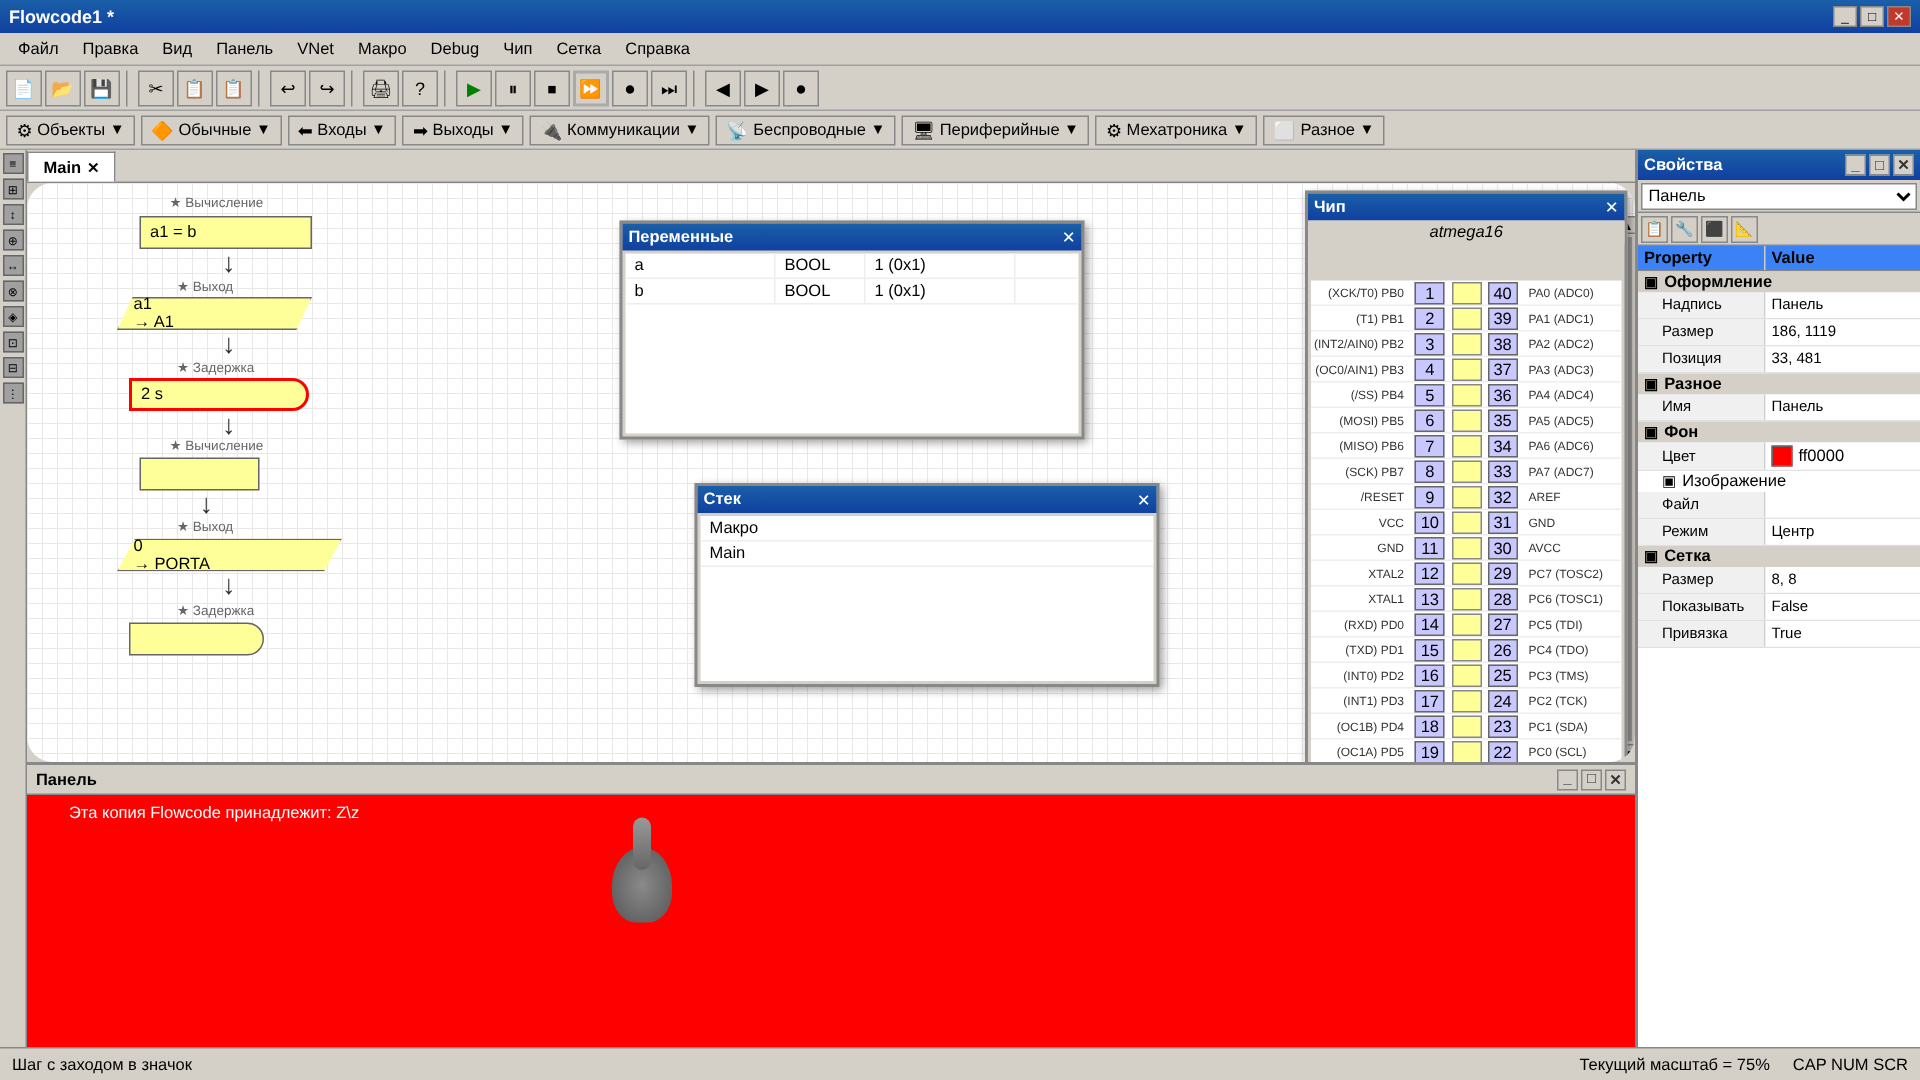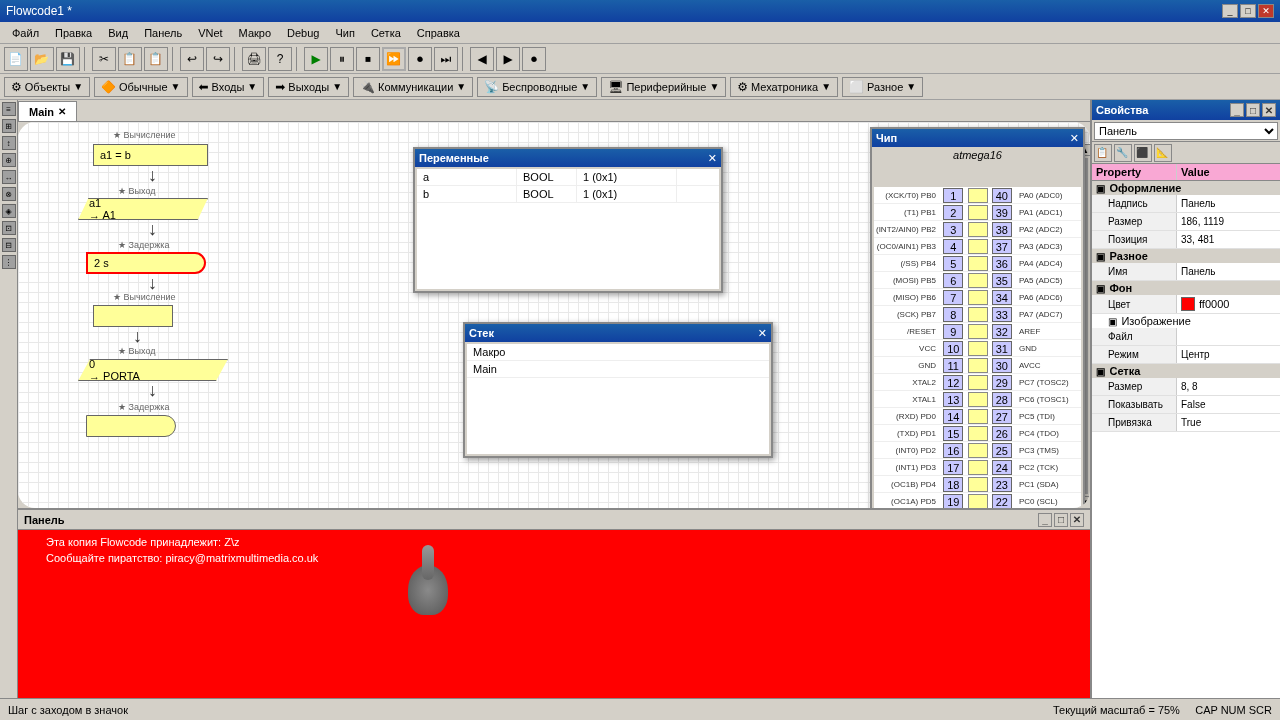--- a/index.html
+++ b/index.html
@@ -8,21 +8,21 @@
     
     .title-bar {
       background: linear-gradient(to bottom, #1a5fa8, #1040a0);
       color: white;
       height: 22px;
       display: flex;
       align-items: center;
       padding: 0 6px;
       justify-content: space-between;
     }
-    .title-bar-text { font-size: 12px; font-weight: normal; }
+    .title-bar-text { font-size: 12px; font-weight: bold; }
     .title-bar-buttons { display: flex; gap: 2px; }
     .title-bar-btn { width: 16px; height: 14px; border: 1px solid #888; background: #d4d0c8; color: black; font-size: 9px; display: flex; align-items: center; justify-content: center; cursor: pointer; }
     .title-bar-btn.close { background: #c0392b; color: white; }
 
     
     .menu-bar {
       background: #d4d0c8;
       height: 22px;
       display: flex;
       align-items: center;
@@ -366,21 +366,21 @@
       font-size: 10px;
       background: white;
       display: flex;
       align-items: center;
     }
     .prop-val.red-swatch { display: flex; align-items: center; gap: 4px; }
     .color-swatch { width: 14px; height: 14px; border: 1px solid #666; display: inline-block; }
 
     .prop-col-header {
       display: flex;
-      background: #f9a8d4;
+      background: #3b82f6;
       border-bottom: 1px solid #888;
       font-weight: bold;
       font-size: 11px;
     }
     .prop-col-h { padding: 2px 4px; }
 
     
     .status-bar {
       height: 22px;
       background: #d4d0c8;
@@ -778,21 +778,20 @@
       <div class="panel-header">
         <span class="panel-header-title">Панель</span>
         <div class="panel-window-buttons">
           <div class="panel-win-btn">_</div>
           <div class="panel-win-btn">□</div>
           <div class="panel-win-btn">✕</div>
         </div>
       </div>
       <div class="panel-content">
         <div class="panel-text">Эта копия Flowcode принадлежит: Z\z</div>
-        <div class="panel-text">Сообщайте пиратство: piracy@matrixmultimedia.co.uk</div>
 
         <div class="joystick">
           <div class="joystick-base">
             <div class="joystick-stick"></div>
           </div>
         </div>
       </div>
     </div>
 
   </div>

